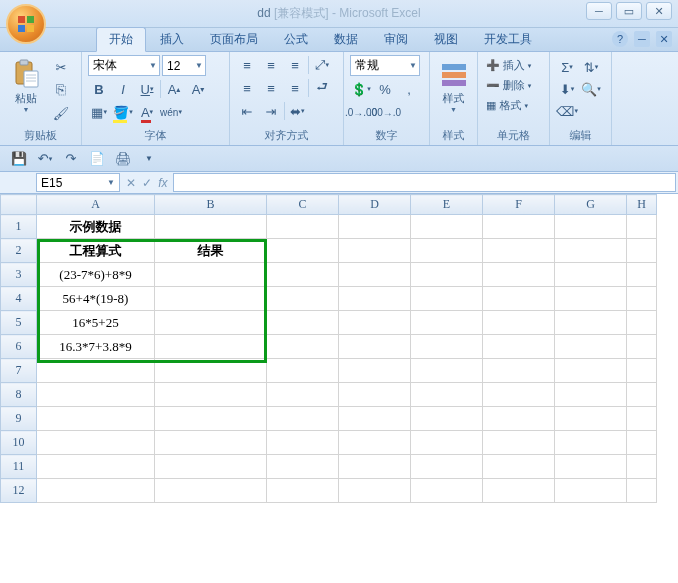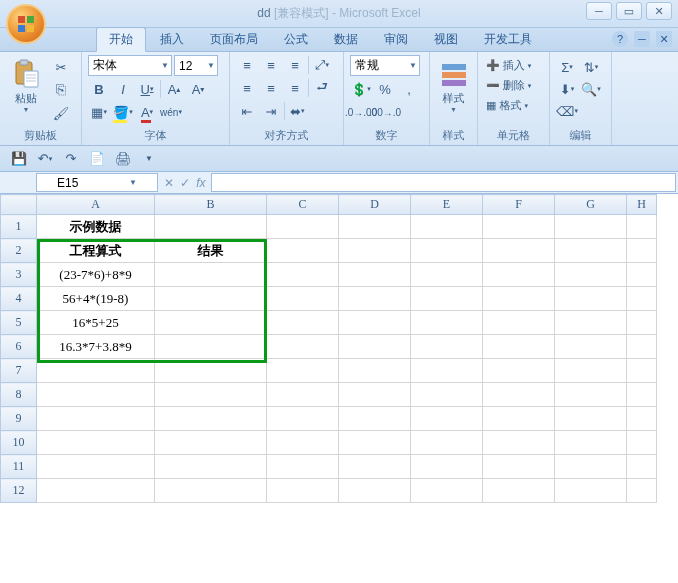--- a/index.html
+++ b/index.html
@@ -46,21 +46,21 @@
 
 
 .menu-btn { display: flex; align-items: center; gap: 3px; font-size: 11px; color: #3a5f86; padding: 1px 2px; cursor: pointer; white-space: nowrap; }
 .menu-btn .arrow { font-size: 7px; }
 
 
 .qat { height: 26px; background: linear-gradient(#d5e5f6,#c9ddf2); display: flex; align-items: center; padding-left: 8px; gap: 4px; border-bottom: 1px solid #9dbce0; }
 
 
 .fbar { height: 22px; background: #e6f0fb; display: flex; align-items: stretch; border-bottom: 1px solid #9dbce0; }
-.namebox { width: 122px; background: #fff; border: 1px solid #9dbce0; display: flex; align-items: center; padding: 0 20px; font-size: 12px; margin: 1px 0 1px 36px; }
+.namebox { width: 84px; background: #fff; border: 1px solid #9dbce0; display: flex; align-items: center; padding: 0 4px; font-size: 12px; margin: 1px 0 1px 36px; }
 .namebox .arrow { margin-left: auto; font-size: 8px; color: #4a6f97; cursor: pointer; }
 .fx-btns { display: flex; align-items: center; padding: 0 6px; gap: 6px; color: #7a99b9; font-size: 12px; }
 .fx-btns span { cursor: pointer; }
 .formula-input { flex: 1; background: #fff; border: 1px solid #9dbce0; margin: 1px 2px 1px 0; }
 
 
 .grid-wrap { flex: 1; overflow: hidden; position: relative; background: #fff; }
 .grid { border-collapse: collapse; table-layout: fixed; }
 .grid th, .grid td { border: 1px solid #d4d4d4; font-size: 13px; font-family: "SimSun", serif; }
 .grid .corner { width: 36px; height: 20px; background: linear-gradient(#f2f6fb,#dce8f5); border: 1px solid #b8cde4; }
@@ -140,21 +140,21 @@
         <div class="small-btn">⎘</div>
         <div class="small-btn">🖌</div>
       </div>
     </div>
     <div class="group-label">剪贴板</div>
   </div>
 
   <div class="group" style="width:148px">
     <div class="group-body" style="flex-direction:column;gap:3px">
       <div class="row">
-        <div class="combo" style="width:84px">
+        <div class="combo" style="width:72px">
             <span>宋体</span>
             <span class="arrow">▼</span>
           </div>
         <div class="combo" style="width:44px">
             <span>12</span>
             <span class="arrow">▼</span>
           </div>
       </div>
       <div class="row">
         <div class="small-btn bold">B</div>

